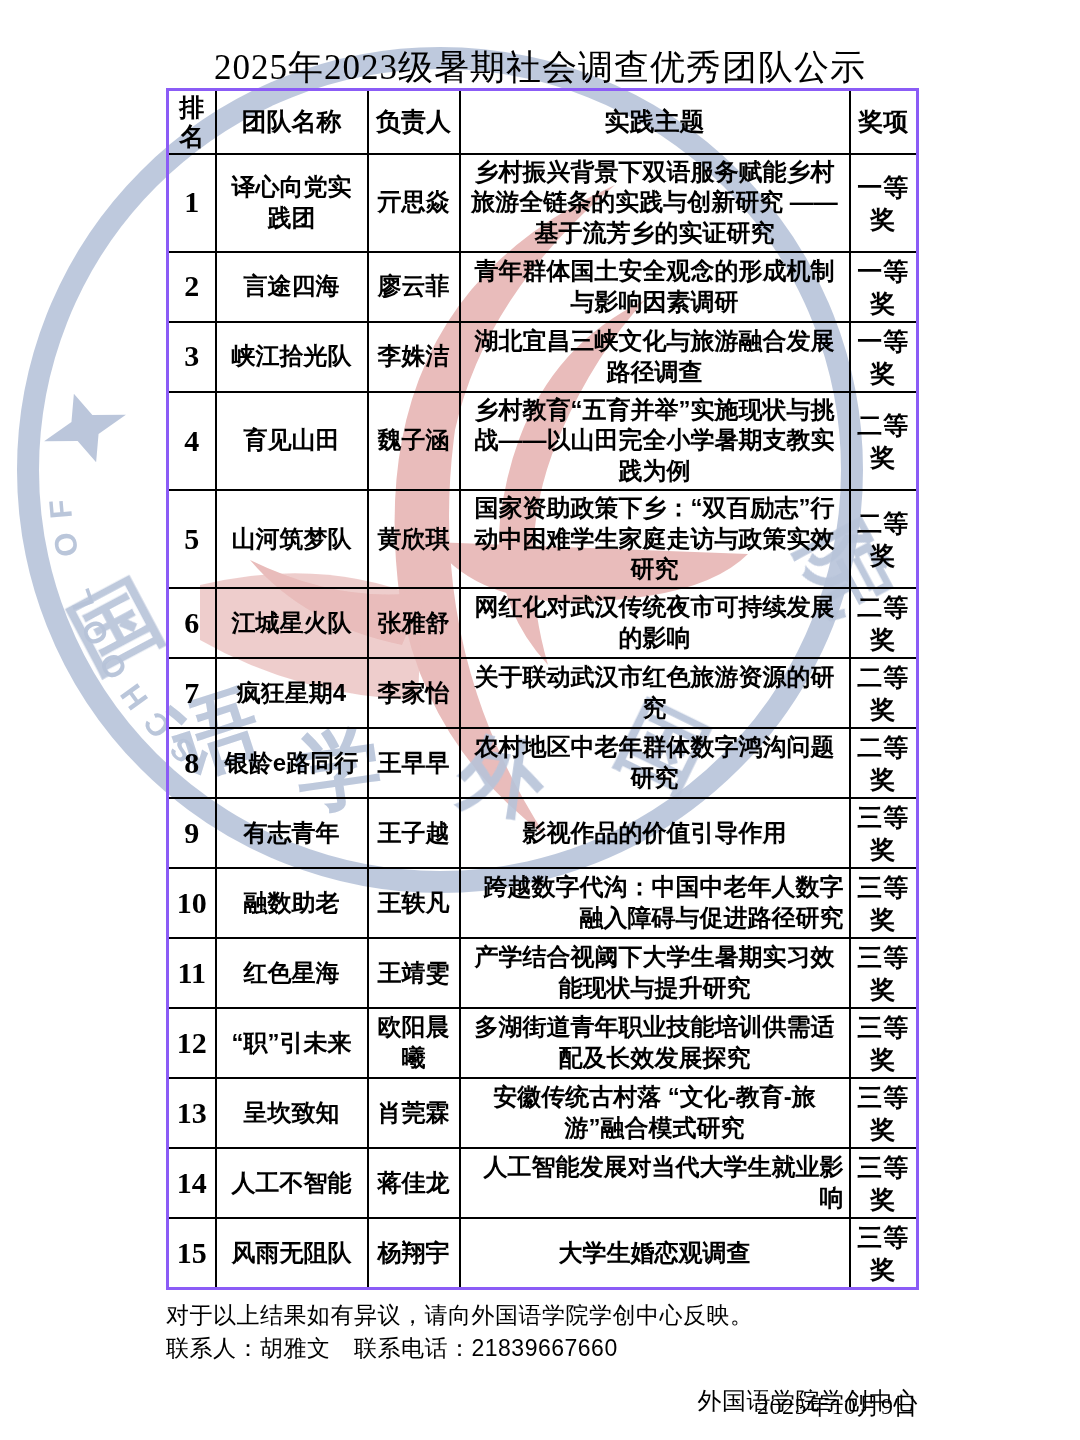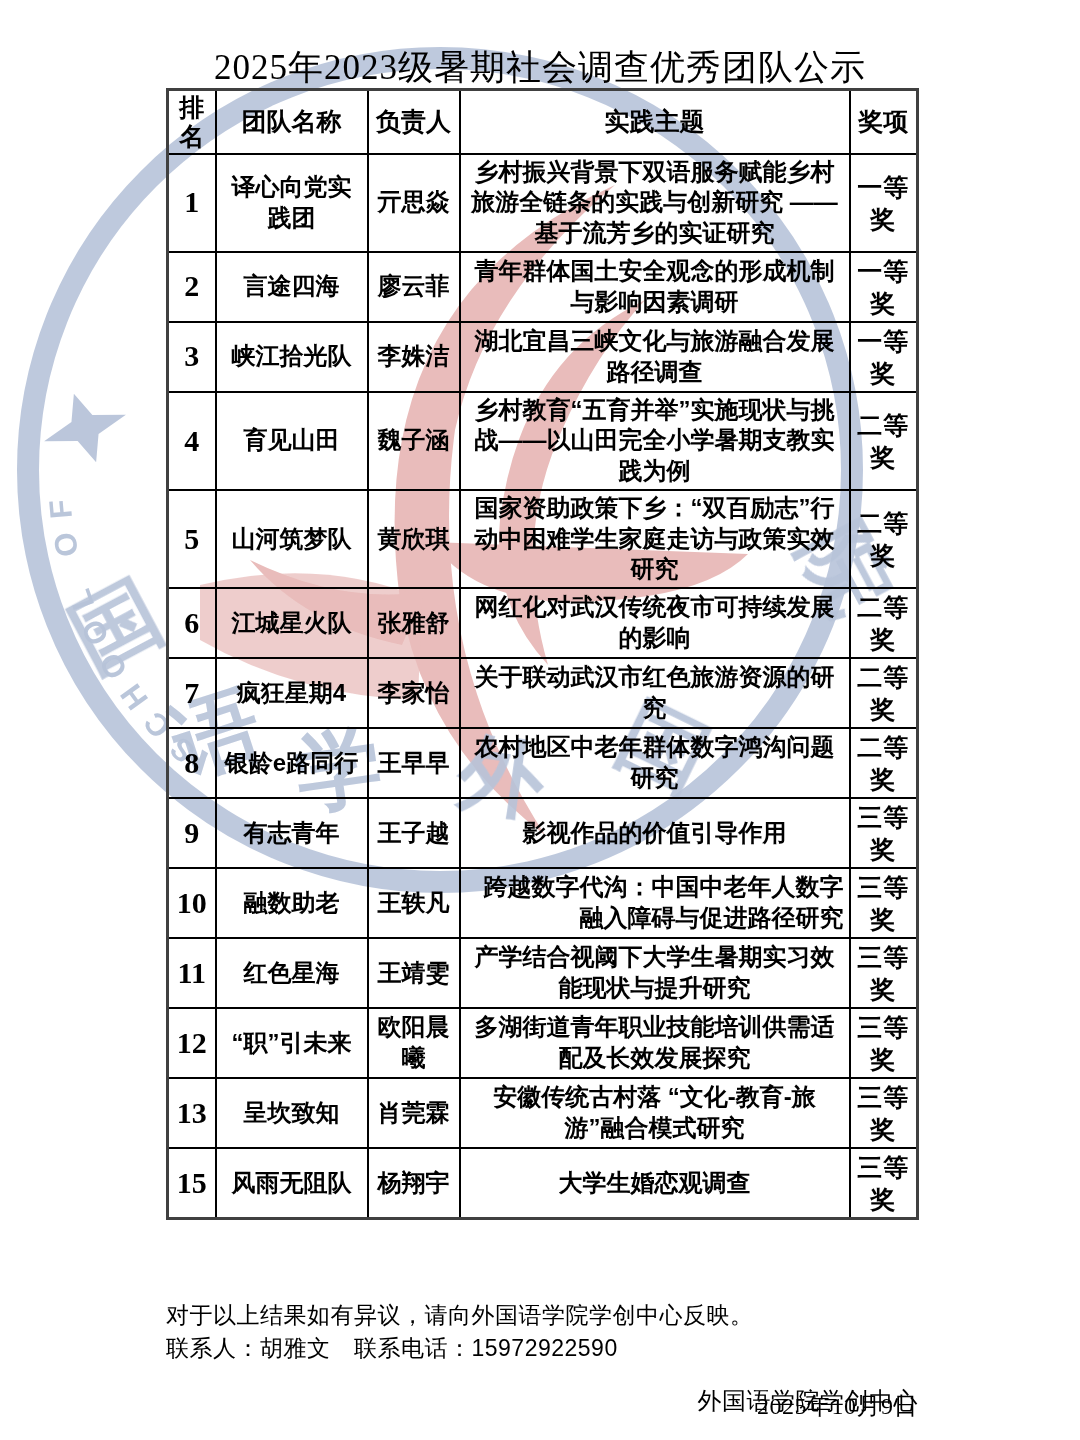--- a/index.html
+++ b/index.html
@@ -5,21 +5,21 @@
   * { margin:0; padding:0; box-sizing:border-box; }
   html,body { width:1080px; height:1440px; background:#ffffff; }
   .page { position:relative; width:1080px; height:1440px; overflow:hidden;
           font-family:"Liberation Sans", sans-serif; color:#000; }
   .watermark { position:absolute; left:0; top:0; z-index:0; pointer-events:none; }
   .title { position:absolute; top:44px; left:0; width:100%; text-align:center;
            font-size:35px; font-weight:400; letter-spacing:1px;
            font-family:"Liberation Serif", serif; z-index:2; }
   table.doc-table { position:absolute; left:166px; top:88px; width:750px;
            border-collapse:collapse; table-layout:fixed; z-index:2;
-           border:3px solid #404040; background:transparent; }
+           border:3px solid #8b5cf6; background:transparent; }
   .doc-table th, .doc-table td { border:2px solid #000; text-align:center;
            vertical-align:middle; padding:2px 5px; font-weight:700;
            font-size:24px; line-height:1.28; word-break:break-all; }
   .doc-table th { font-size:25px; line-height:1.15; height:54px; }
   .doc-table col.c-rank  { width:48px; }
   .doc-table col.c-team  { width:152px; }
   .doc-table col.c-lead  { width:92px; }
   .doc-table col.c-topic { width:390px; }
   .doc-table col.c-award { width:68px; }
   .doc-table td.rank  { font-family:"Liberation Serif", serif; font-size:30px; }
@@ -178,27 +178,34 @@
         <td class="award">三等奖</td>
       </tr>
       <tr class="mid">
         <td class="rank">13</td>
         <td class="team">呈坎致知</td>
         <td class="lead">肖莞霖</td>
         <td class="topic">安徽传统古村落 “文化-教育-旅游”融合模式研究</td>
         <td class="award">三等奖</td>
       </tr>
       <tr class="mid">
+        <td class="rank">14</td>
+        <td class="team">人工不智能</td>
+        <td class="lead">蒋佳龙</td>
+        <td class="topic left">人工智能发展对当代大学生就业影响</td>
+        <td class="award">三等奖</td>
+      </tr>
+      <tr class="mid">
         <td class="rank">15</td>
         <td class="team">风雨无阻队</td>
         <td class="lead">杨翔宇</td>
         <td class="topic">大学生婚恋观调查</td>
         <td class="award">三等奖</td>
       </tr>
     </tbody>
   </table>
 
   <div class="footer-line f-notice">对于以上结果如有异议，请向外国语学院学创中心反映。</div>
-  <div class="footer-line f-contact">联系人：胡雅文　联系电话：15972922590</div>
+  <div class="footer-line f-contact">联系人：胡雅文　联系电话：21839667660</div>
   <div class="footer-line f-org">外国语学院学创中心</div>
   <div class="footer-line f-date">2025年10月9日</div>
 
 </div>
 
 </body></html>

